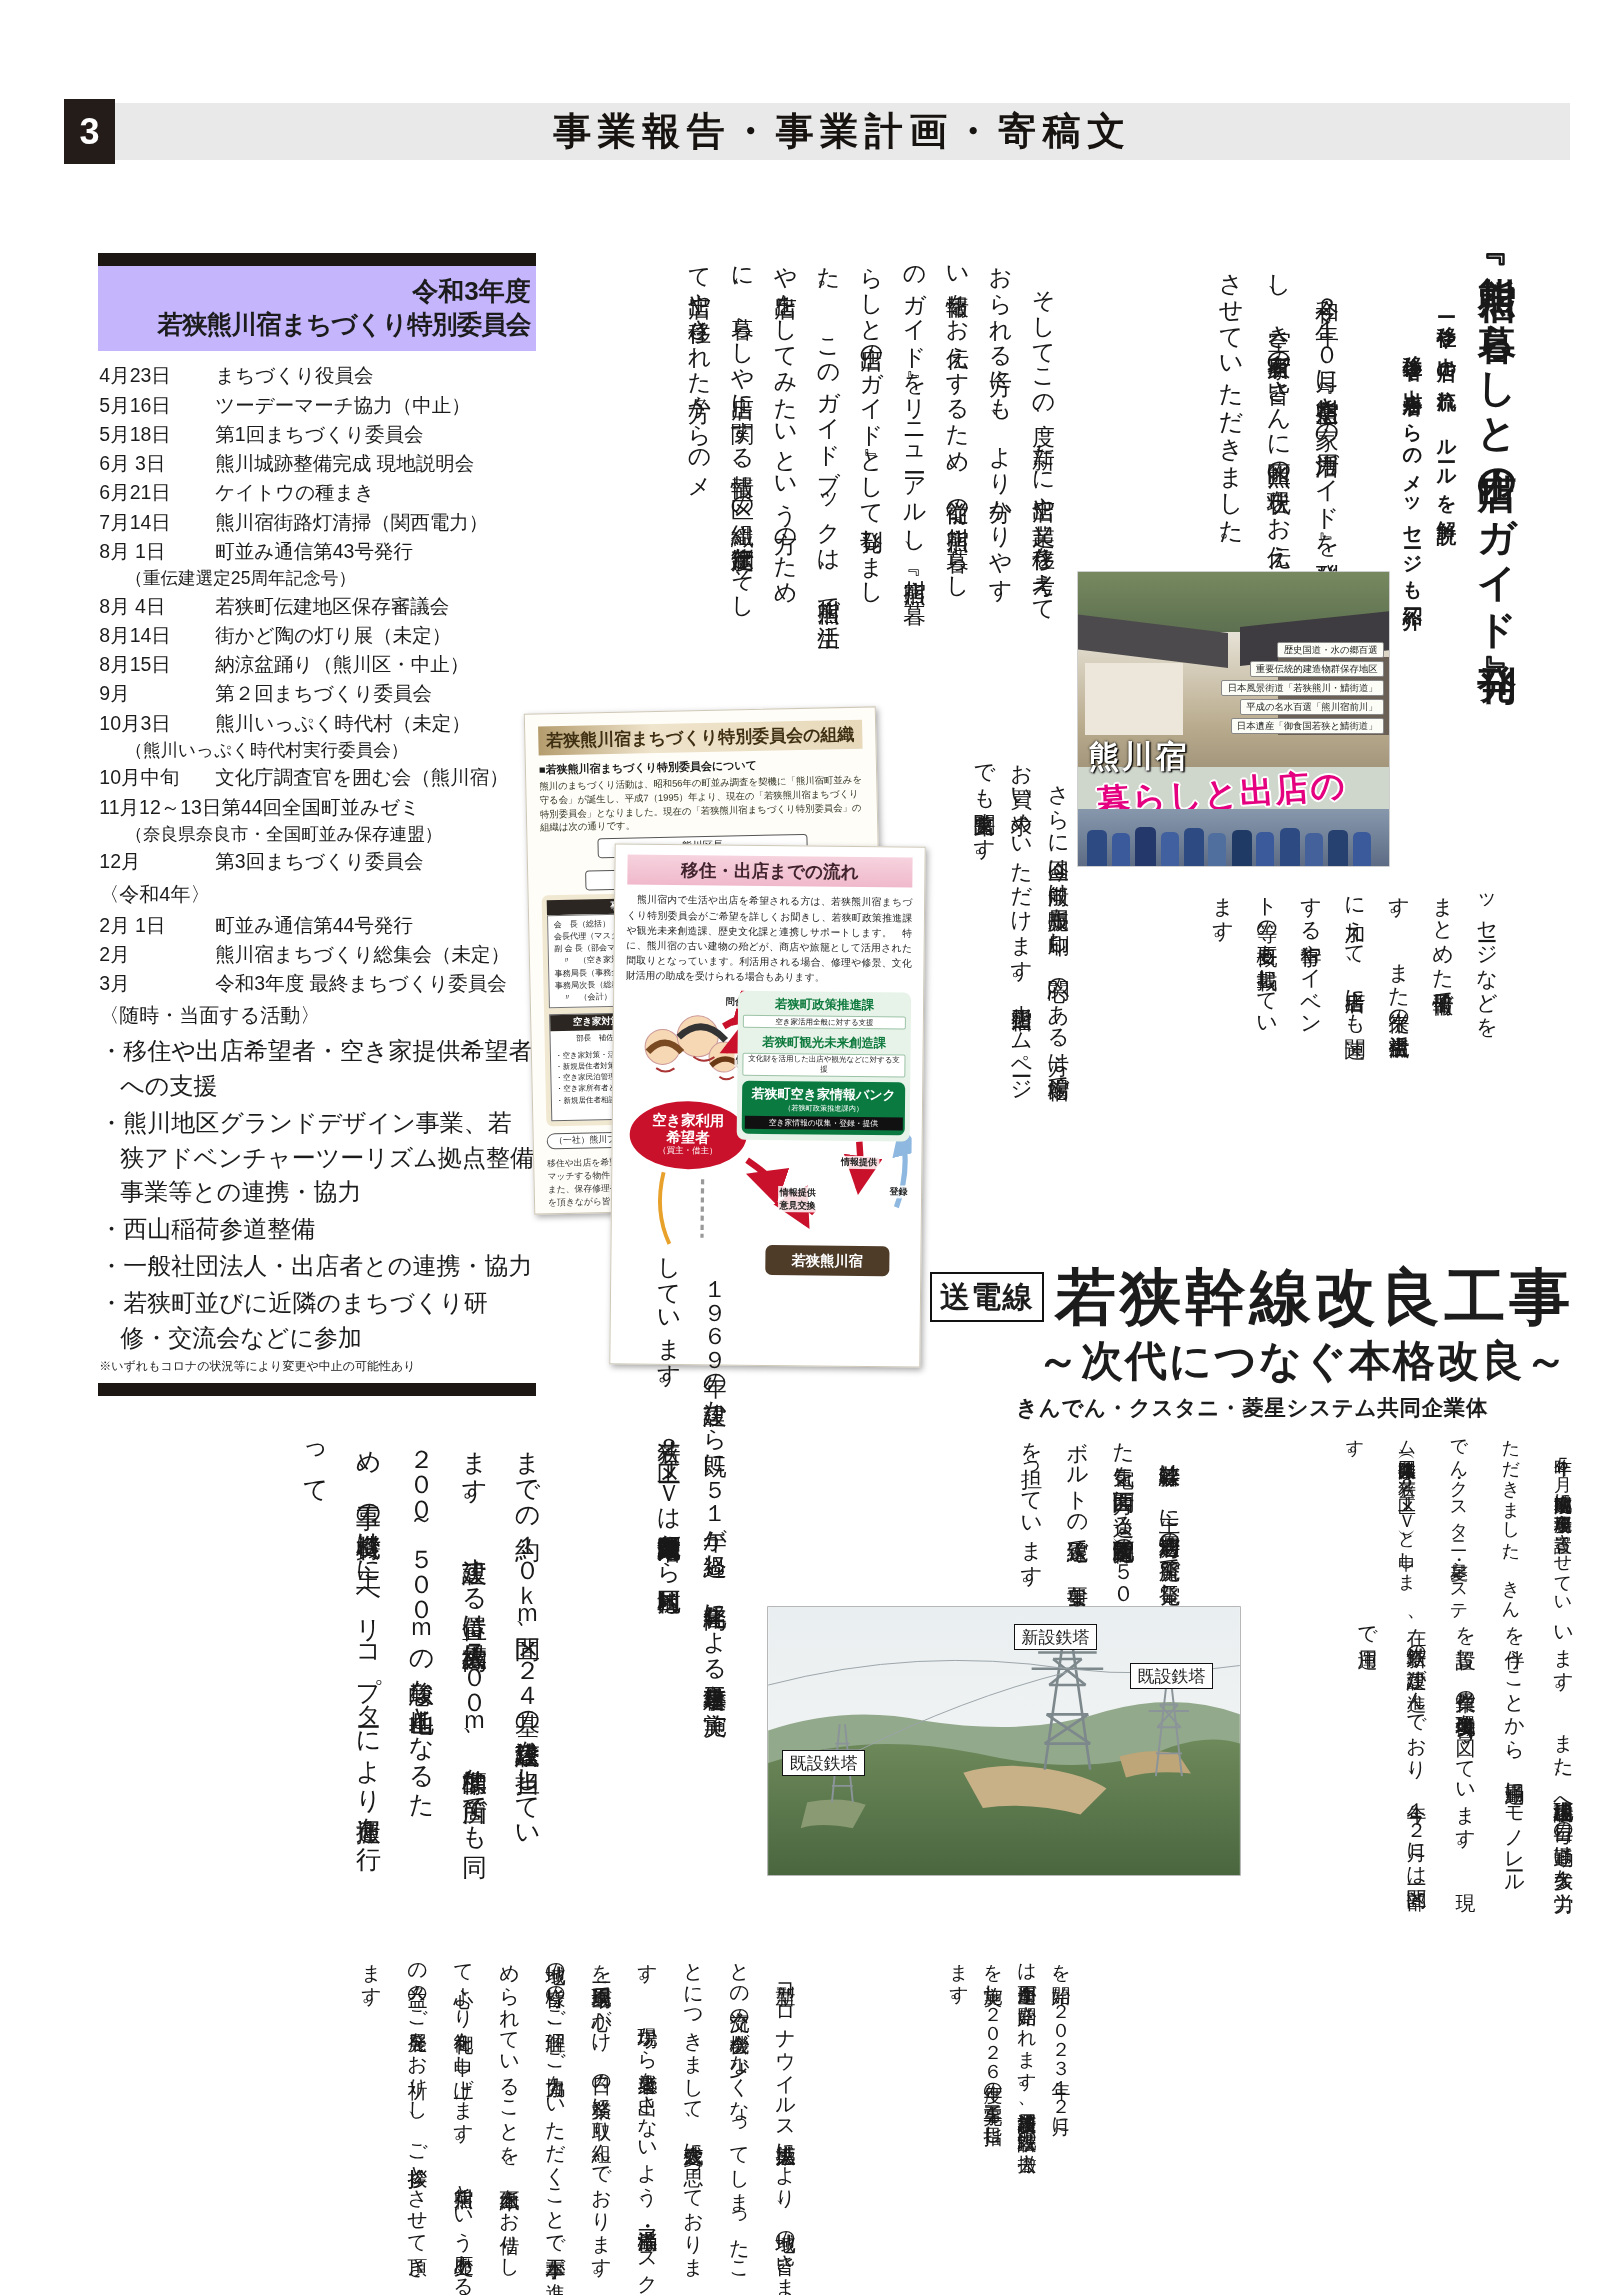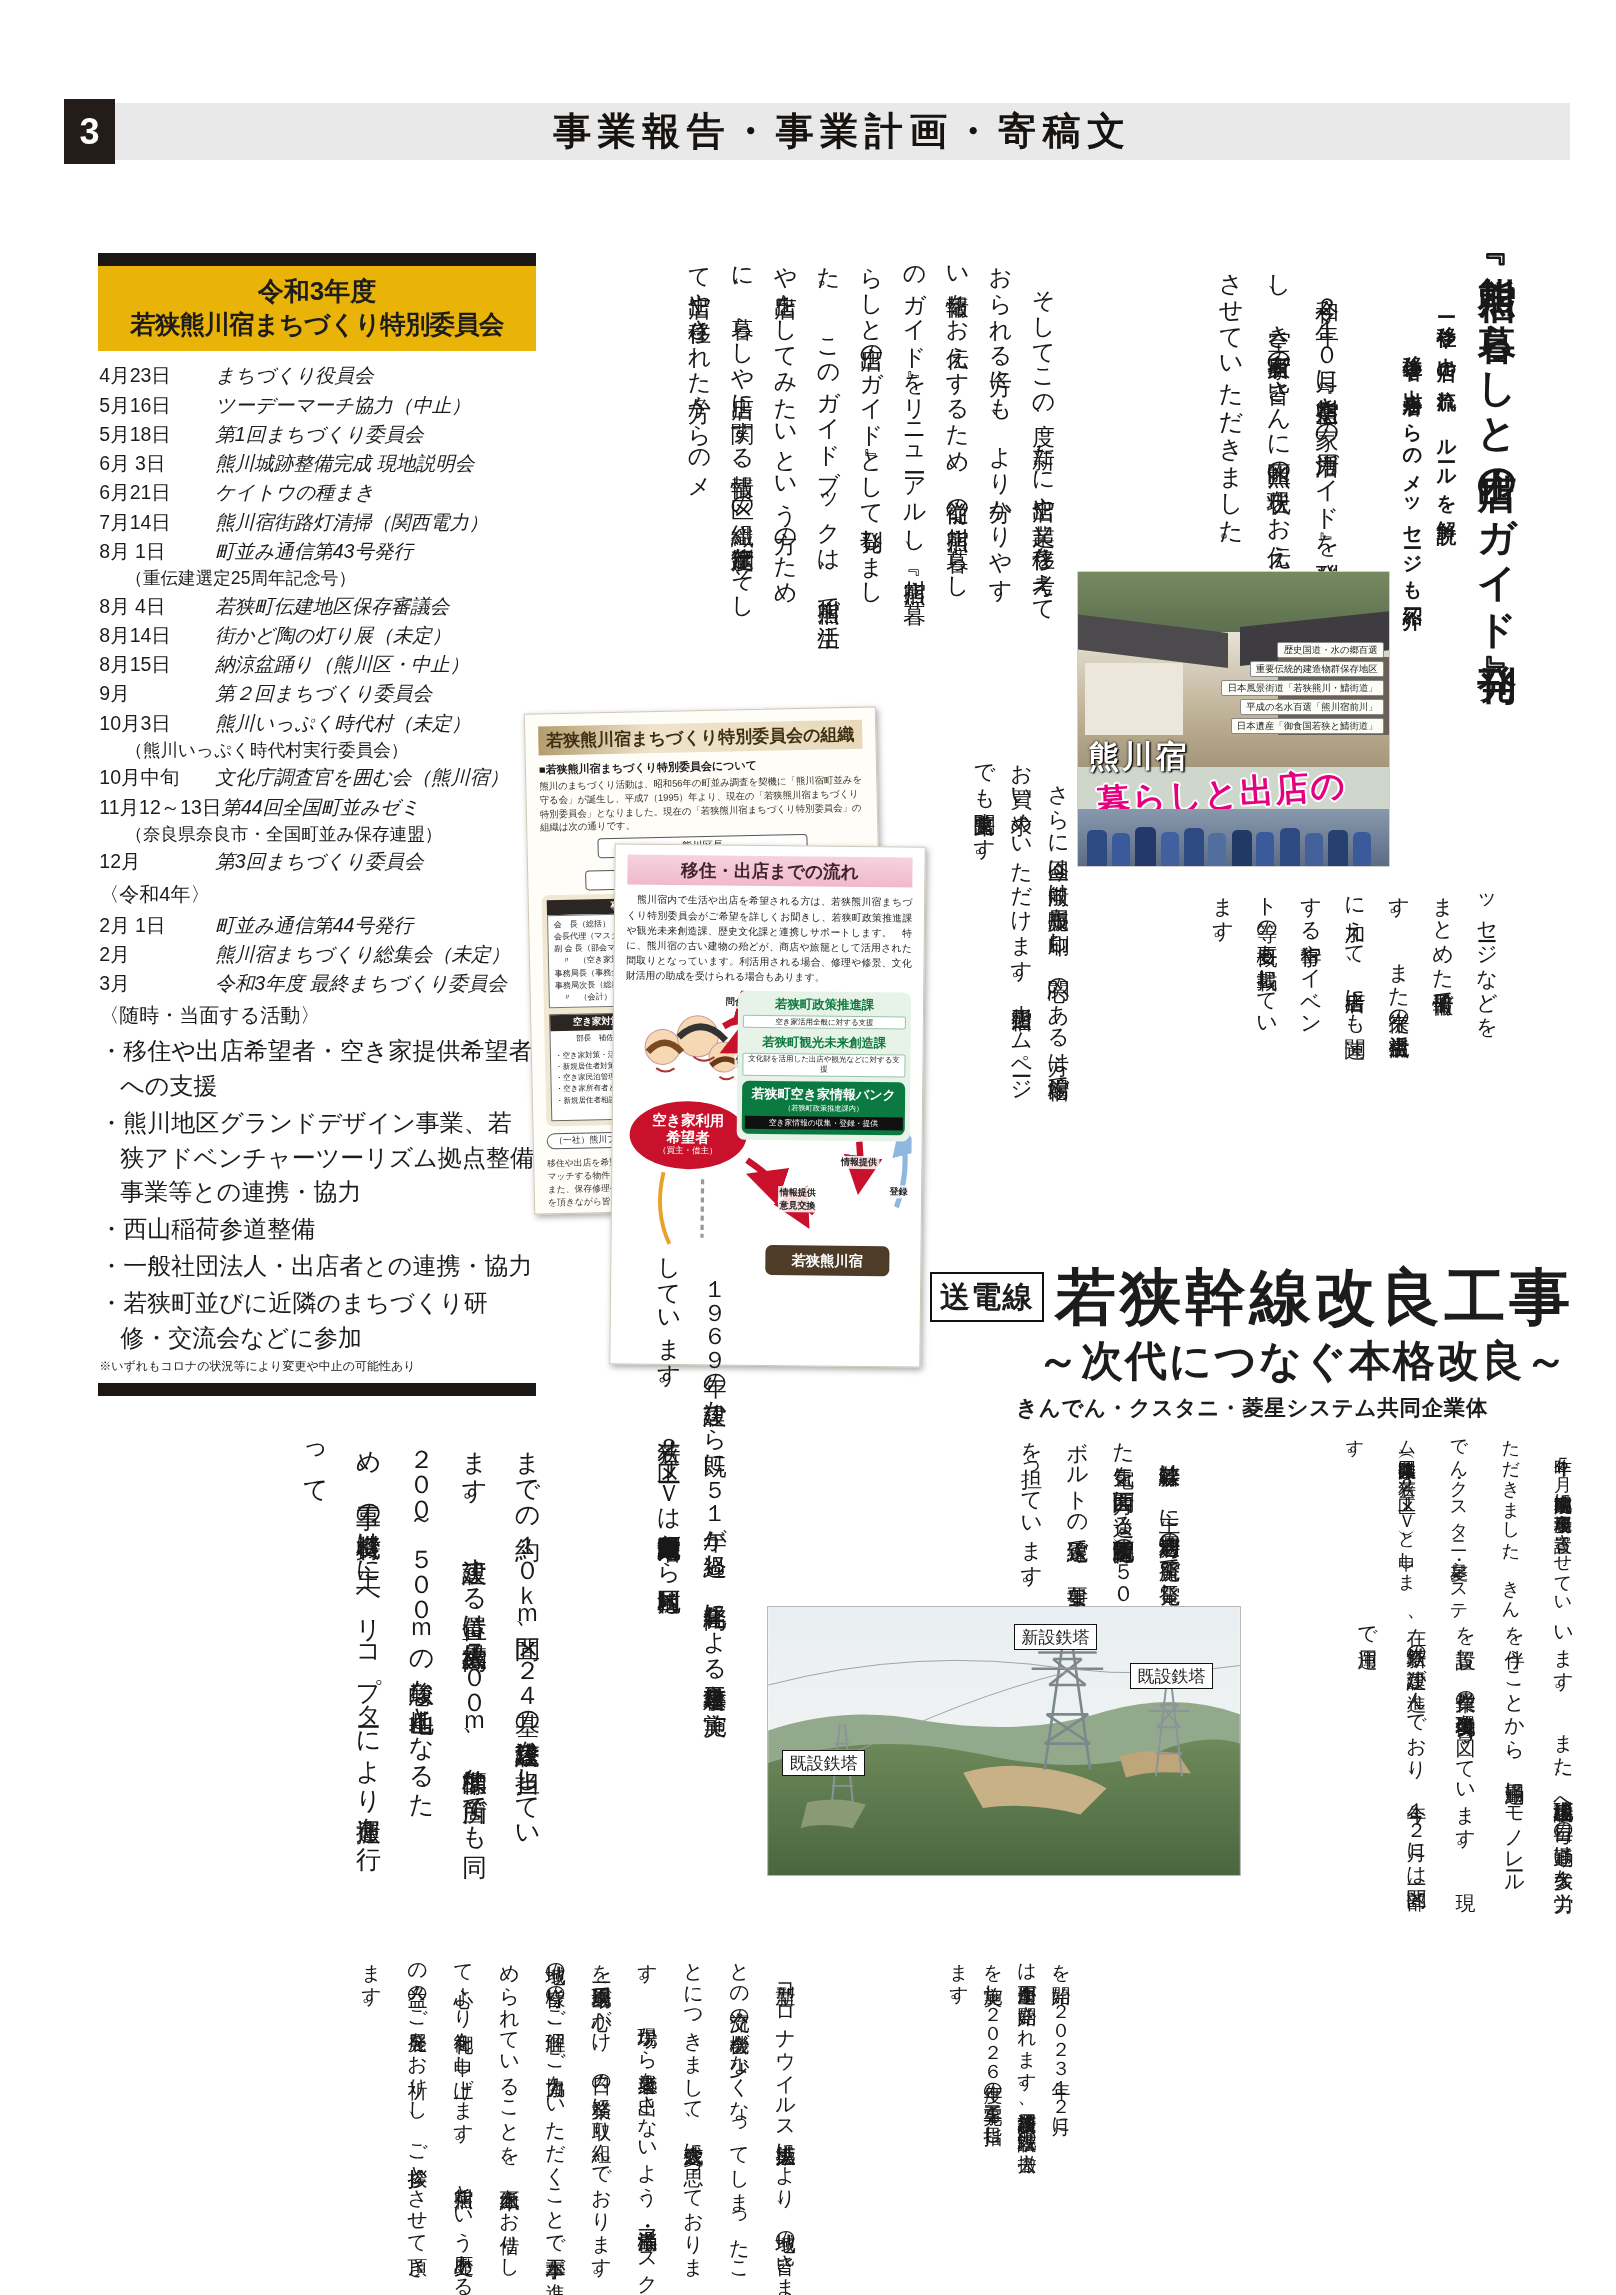--- a/index.html
+++ b/index.html
@@ -7,31 +7,31 @@
         font-family:"Liberation Sans",sans-serif;color:#1c1c1c;}
   
   .hdr{position:absolute;left:64px;top:103px;width:1506px;height:57px;background:#e9e9e9;}
   .hdr-num{position:absolute;left:0;top:-3.9px;width:51px;height:65px;background:#231c18;color:#fff;
            display:flex;align-items:center;justify-content:center;font-size:36px;font-weight:bold;}
   .hdr-title{position:absolute;left:51px;right:0;top:0;height:57px;display:flex;align-items:center;justify-content:center;
              font-size:38px;font-weight:bold;letter-spacing:6.5px;color:#171310;}
   
   .plan{position:absolute;left:98px;top:253px;width:438px;}
   .plan-bar{height:13px;background:#1d1713;}
-  .plan-head{background:#eab308;text-align:center;padding:9px 5.2px 10.4px;}
+  .plan-head{background:#c4b5fd;text-align:right;padding:9px 5.2px 10.4px;}
   .plan-h1{font-size:26px;font-weight:bold;line-height:1.25;}
   .plan-h2{font-size:25.4px;font-weight:bold;line-height:1.3;letter-spacing:-0.7px;}
   .plan-h3{display:flex;align-items:flex-end;justify-content:center;margin-top:6.5px;}
   .plan-sq{width:39px;height:39px;background:#1d1713;color:#fff;font-size:29px;font-weight:bold;
            display:inline-flex;align-items:center;justify-content:center;margin:0 2.6px;}
   .plan-date{font-size:19.5px;margin-left:3.9px;line-height:1;padding-bottom:1.3px;}
   .plan-list{padding:10.4px 1.3px 6.5px;font-size:19.5px;line-height:1.5;}
   .sched-row{display:flex;}
   .sched-date{min-width:116px;white-space:nowrap;flex-shrink:0;}
-  .sched-text{flex:1;font-style:italic;}
+  .sched-text{flex:1;}
   .sched-note{padding-left:26px;font-size:17.6px;line-height:1.45;}
   .sched-head{font-size:20px;line-height:1.7;}
   .sched-bullet{padding-left:21px;text-indent:-21px;line-height:1.45;font-size:24px;margin:2px 0;}
   .sched-foot{font-size:12px;line-height:1.6;margin-top:1.3px;}
   
   .v{position:absolute;writing-mode:vertical-rl;text-orientation:mixed;
      font-family:"Liberation Serif",serif;color:#191919;}
   .a1-title{font-size:39px;font-weight:bold;letter-spacing:2.6px;}
   .a1-sub{font-family:"Liberation Sans",sans-serif;font-weight:bold;font-size:19.5px;letter-spacing:3.3px;}
   

